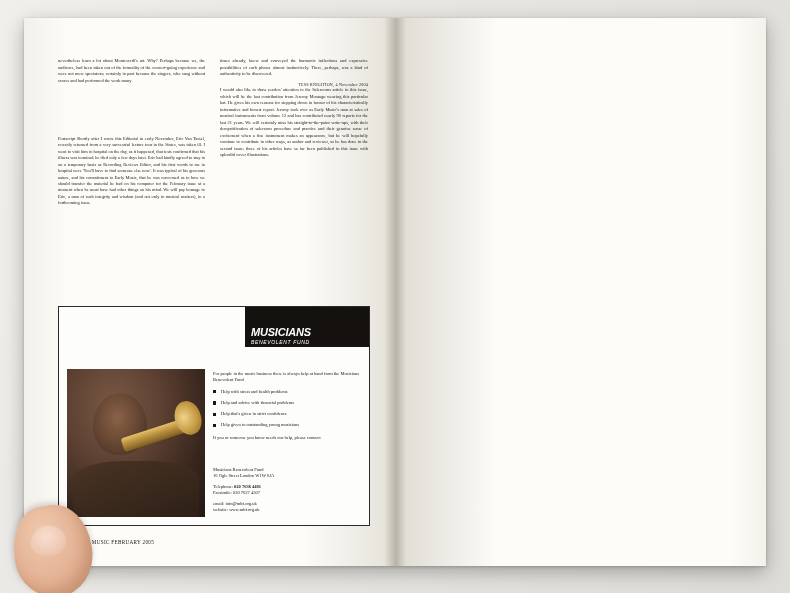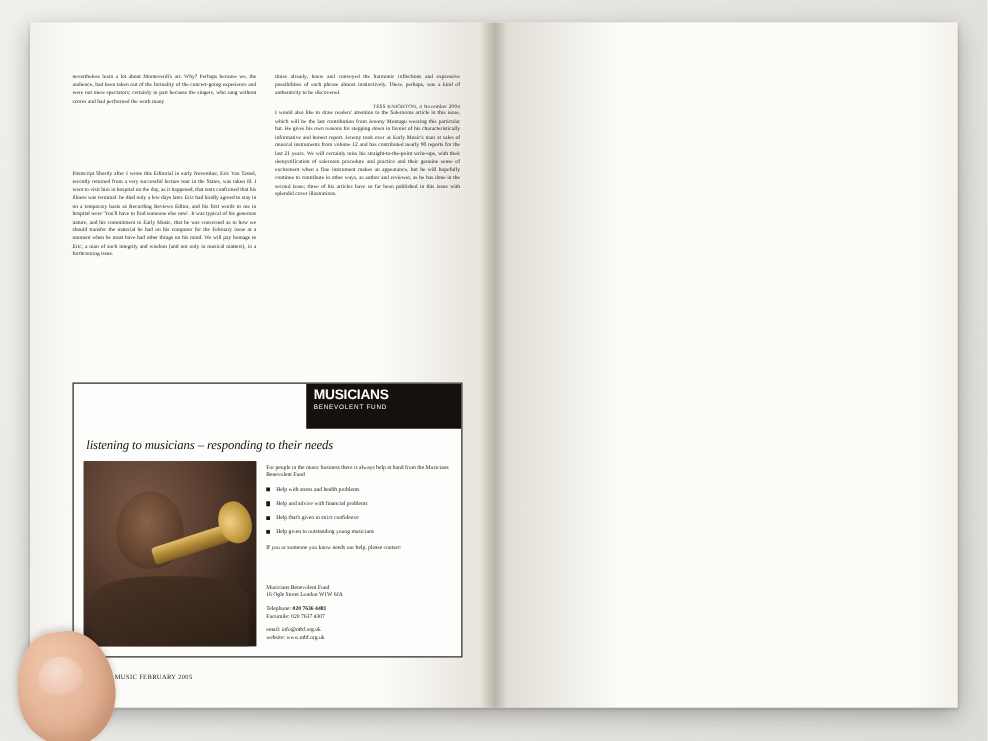--- a/index.html
+++ b/index.html
@@ -125,22 +125,23 @@
     overflow: hidden;
   }
   .ad-logo {
     position: absolute;
     right: 0;
     top: 0;
     width: 124px;
     height: 36px;
     background: #14110f;
     color: #ffffff;
-    padding: 4px 6px;
+    padding: 20px 6px;
     box-sizing: border-box;
+    font-style: italic;
   }
   .ad-logo .l1 {
     font-family: "Liberation Sans", sans-serif;
     font-weight: bold;
     font-size: 11px;
     letter-spacing: -0.2px;
     line-height: 1;
     display: block;
   }
   .ad-logo .l2 {
@@ -285,21 +286,20 @@
       <div class="col postscript" id="lp-ps" style="left:34px; top:118px; width:147px;">
         <p>Postscript Shortly after I wrote this Editorial in early November, Eric Van Tassel, recently returned from a very successful lecture tour in the States, was taken ill. I went to visit him in hospital on the day, as it happened, that tests confirmed that his illness was terminal: he died only a few days later. Eric had kindly agreed to stay in on a temporary basis as Recording Reviews Editor, and his first words to me in hospital were 'You'll have to find someone else now'. It was typical of his generous nature, and his commitment to Early Music, that he was concerned as to how we should transfer the material he had on his computer for the February issue at a moment when he must have had other things on his mind. We will pay homage to Eric, a man of such integrity and wisdom (and not only in musical matters), in a forthcoming issue.</p>
       </div>
 
       <div class="ad">
         <div class="ad-logo">
           <span class="l1">MUSICIANS</span>
           <span class="l2">BENEVOLENT FUND</span>
         </div>
 
-        <div class="ad-head">listening to musicians – responding to their needs</div>
 
         <div class="ad-photo">
           <div class="body"></div>
           <div class="face"></div>
           <div class="trumpet"></div>
           <div class="bell"></div>
         </div>
 
         <div class="ad-bullets">
           <p class="lead">For people in the music business there is always help at hand from the Musicians Benevolent Fund</p>

